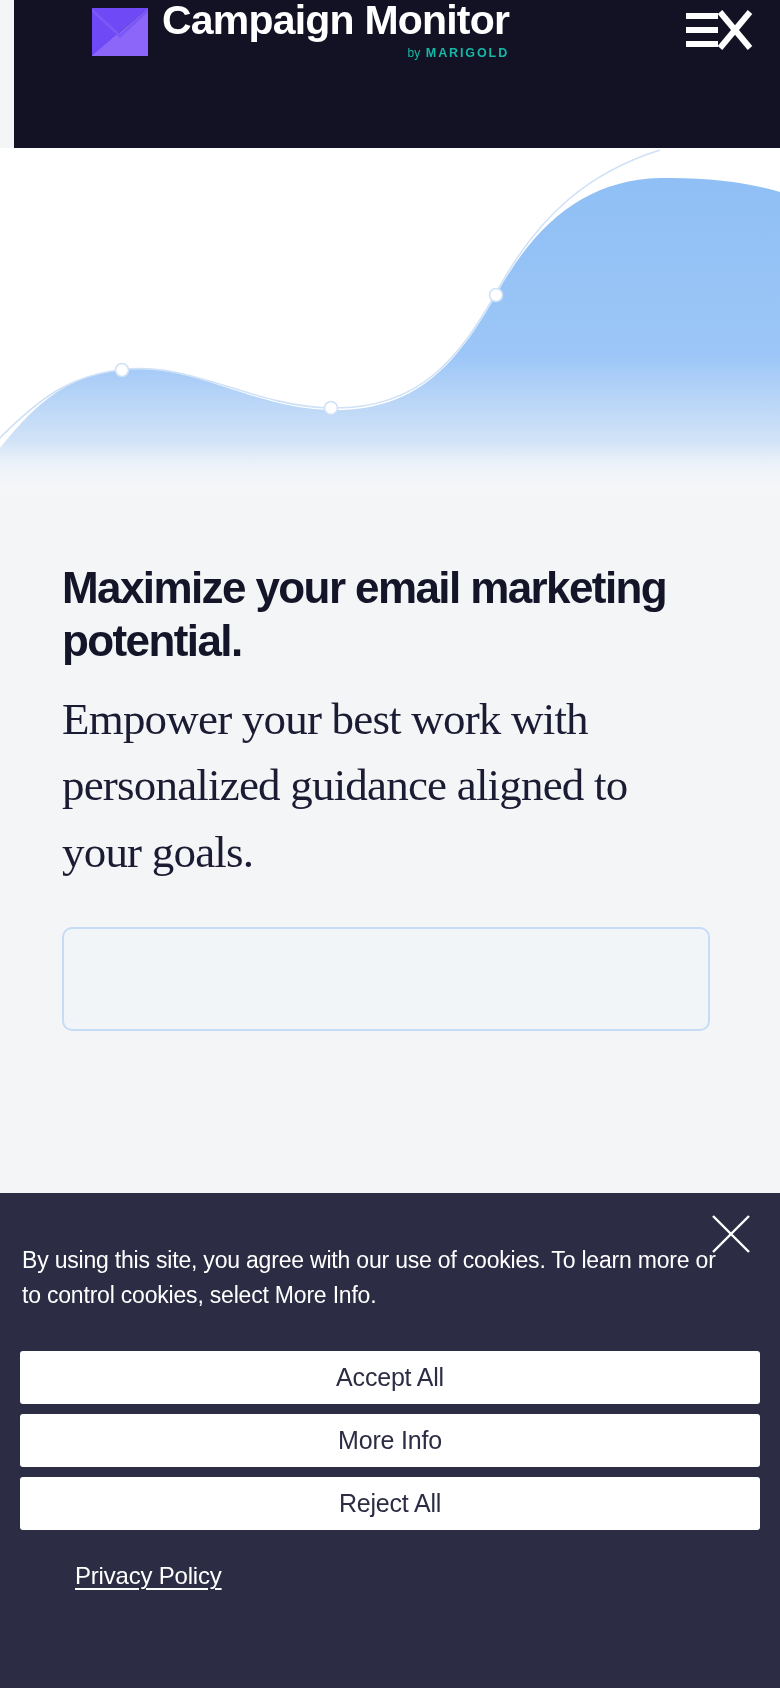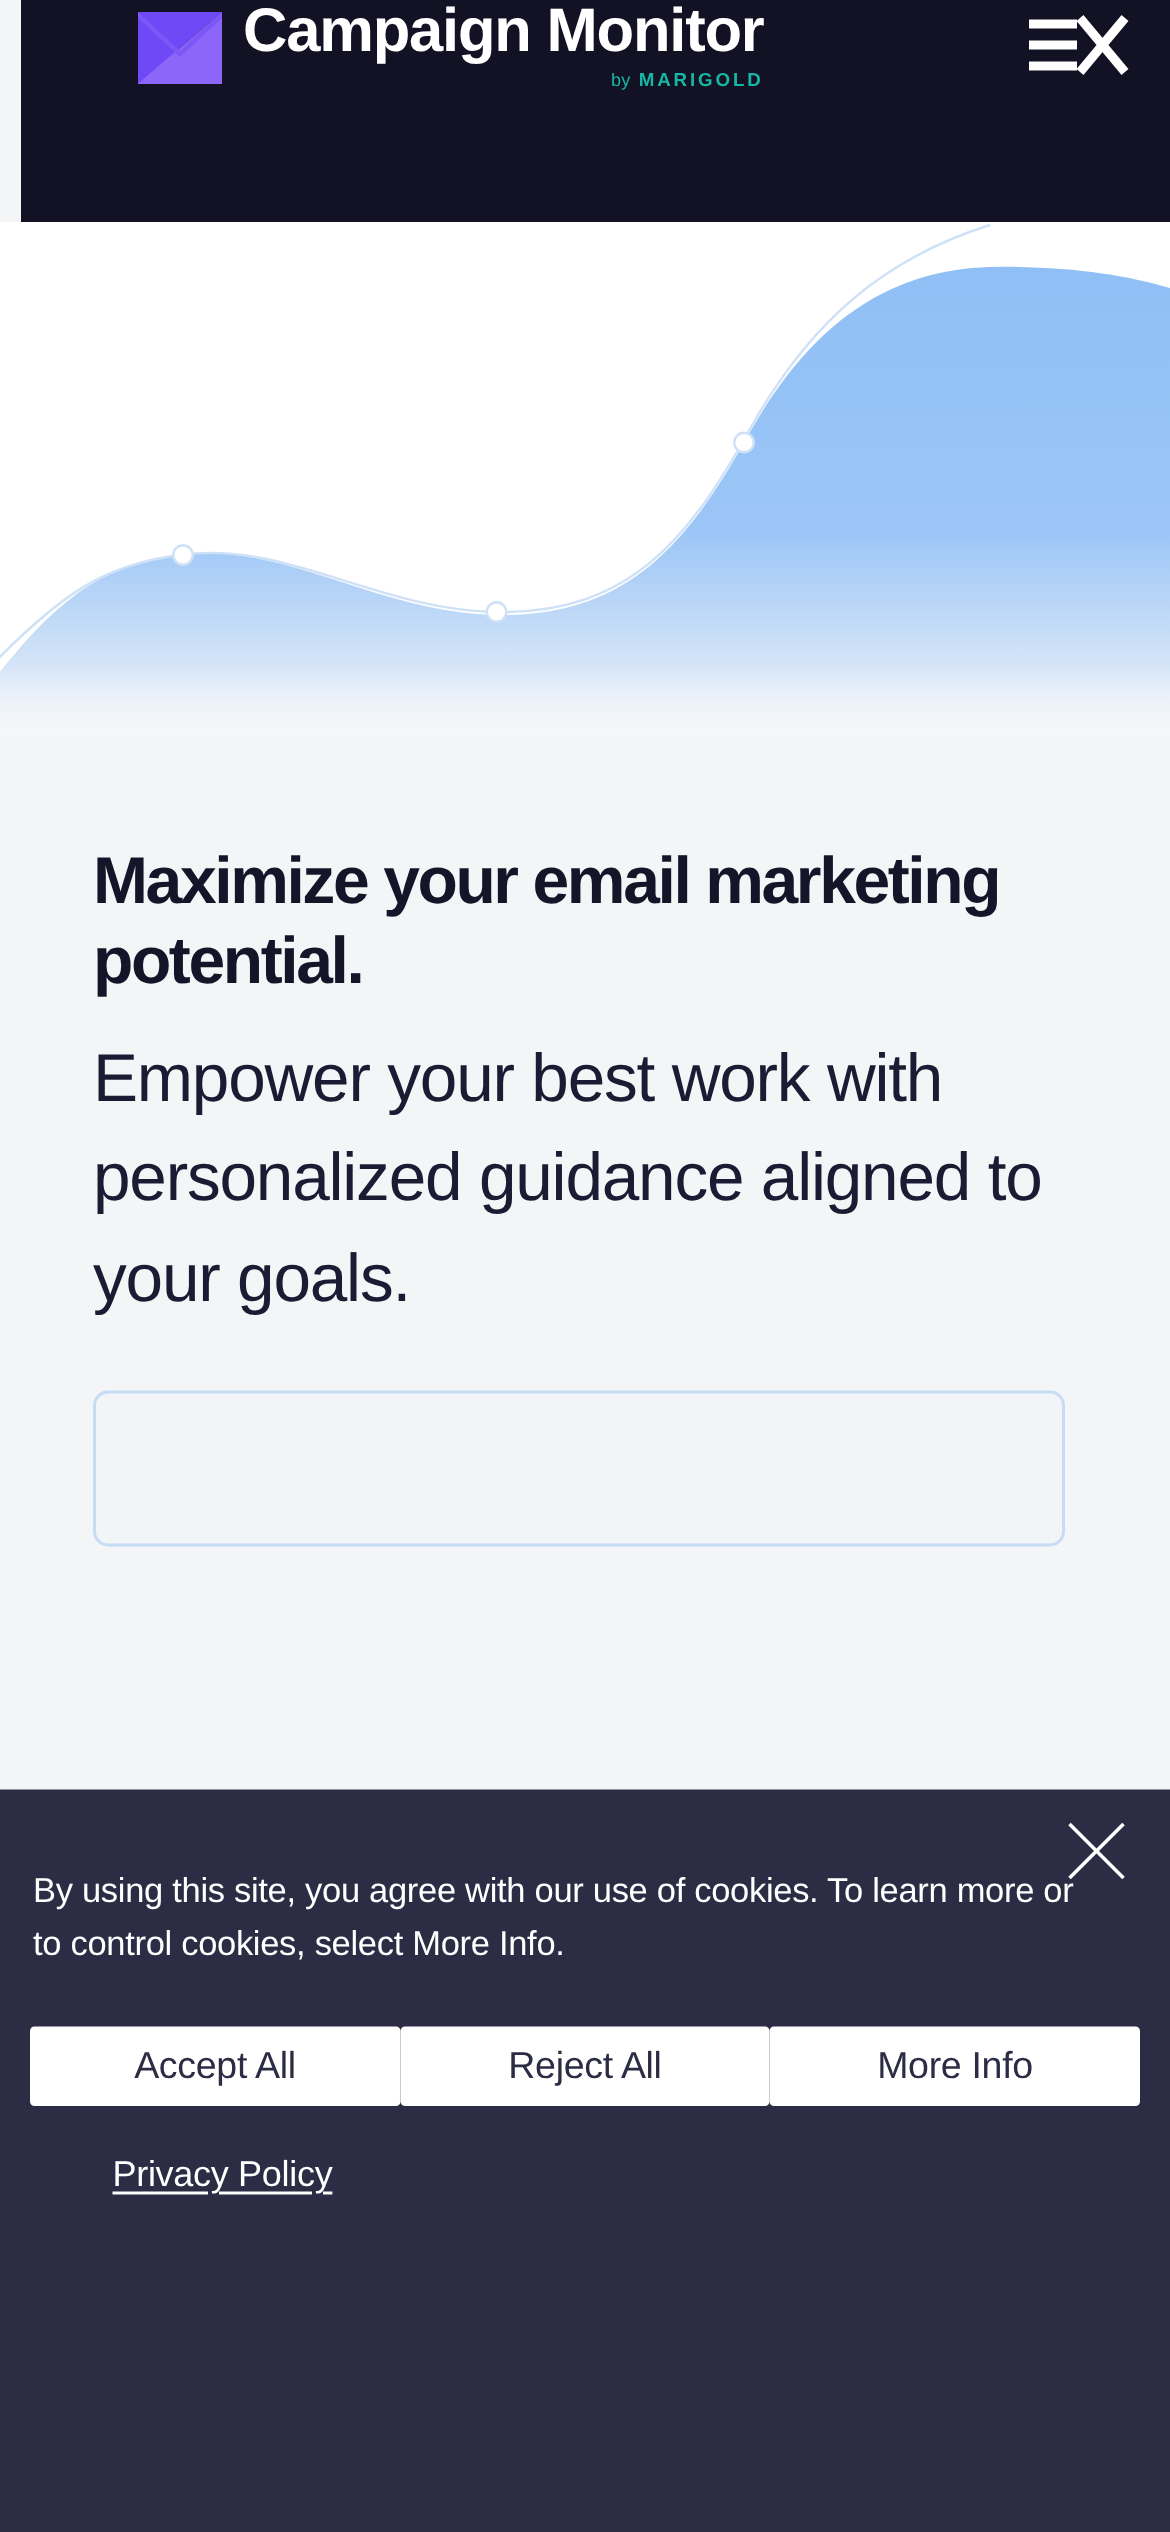--- a/index.html
+++ b/index.html
@@ -58,20 +58,21 @@
     max-width:620px;
   }
   .hero-sub{
     color:#1b1b33;
     font-size:45px;
     font-weight:400;
     line-height:1.48;
     letter-spacing:-0.8px;
     margin-top:18px;
     max-width:640px;
+    font-family:Liberation Serif, serif;
   }
   .email-field{
     margin-top:42px;
     height:104px;
     border:2px solid #c6dcf6;
     border-radius:10px;
     background:#f2f5f8;
     width:648px;
   }
 
@@ -87,21 +88,21 @@
     background:none; border:none;
   }
   .cookie-text{
     color:#ffffff;
     font-size:23px;
     line-height:1.53;
     letter-spacing:-0.2px;
     padding:0 2px;
     max-width:700px;
   }
-  .cookie-buttons{ margin-top:38px; display:flex; }
+  .cookie-buttons{ margin-top:38px; display:flex; flex-direction:column; gap:10px; }
   .cookie-btn{
     display:block; width:100%; height:53px;
     background:#ffffff; color:#2c2c44;
     border:none; border-radius:3px;
     font-family:"Liberation Sans", sans-serif;
     font-size:25px; letter-spacing:-0.2px;
     cursor:pointer;
   }
   .privacy-wrap{ margin-top:32px; padding-left:55px; }
   .privacy-link{
@@ -197,20 +198,20 @@
         <line x1="9" y1="9" x2="45" y2="45"></line>
         <line x1="45" y1="9" x2="9" y2="45"></line>
       </g>
     </svg>
   </button>
 
   <p class="cookie-text">By using this site, you agree with our use of cookies. To learn more or to control cookies, select More Info.</p>
 
   <div class="cookie-buttons">
     <button class="cookie-btn">Accept All</button>
+    <button class="cookie-btn">More Info</button>
     <button class="cookie-btn">Reject All</button>
-    <button class="cookie-btn">More Info</button>
   </div>
 
   <div class="privacy-wrap">
     <a class="privacy-link">Privacy Policy</a>
   </div>
 </div>
 
 </body></html>

